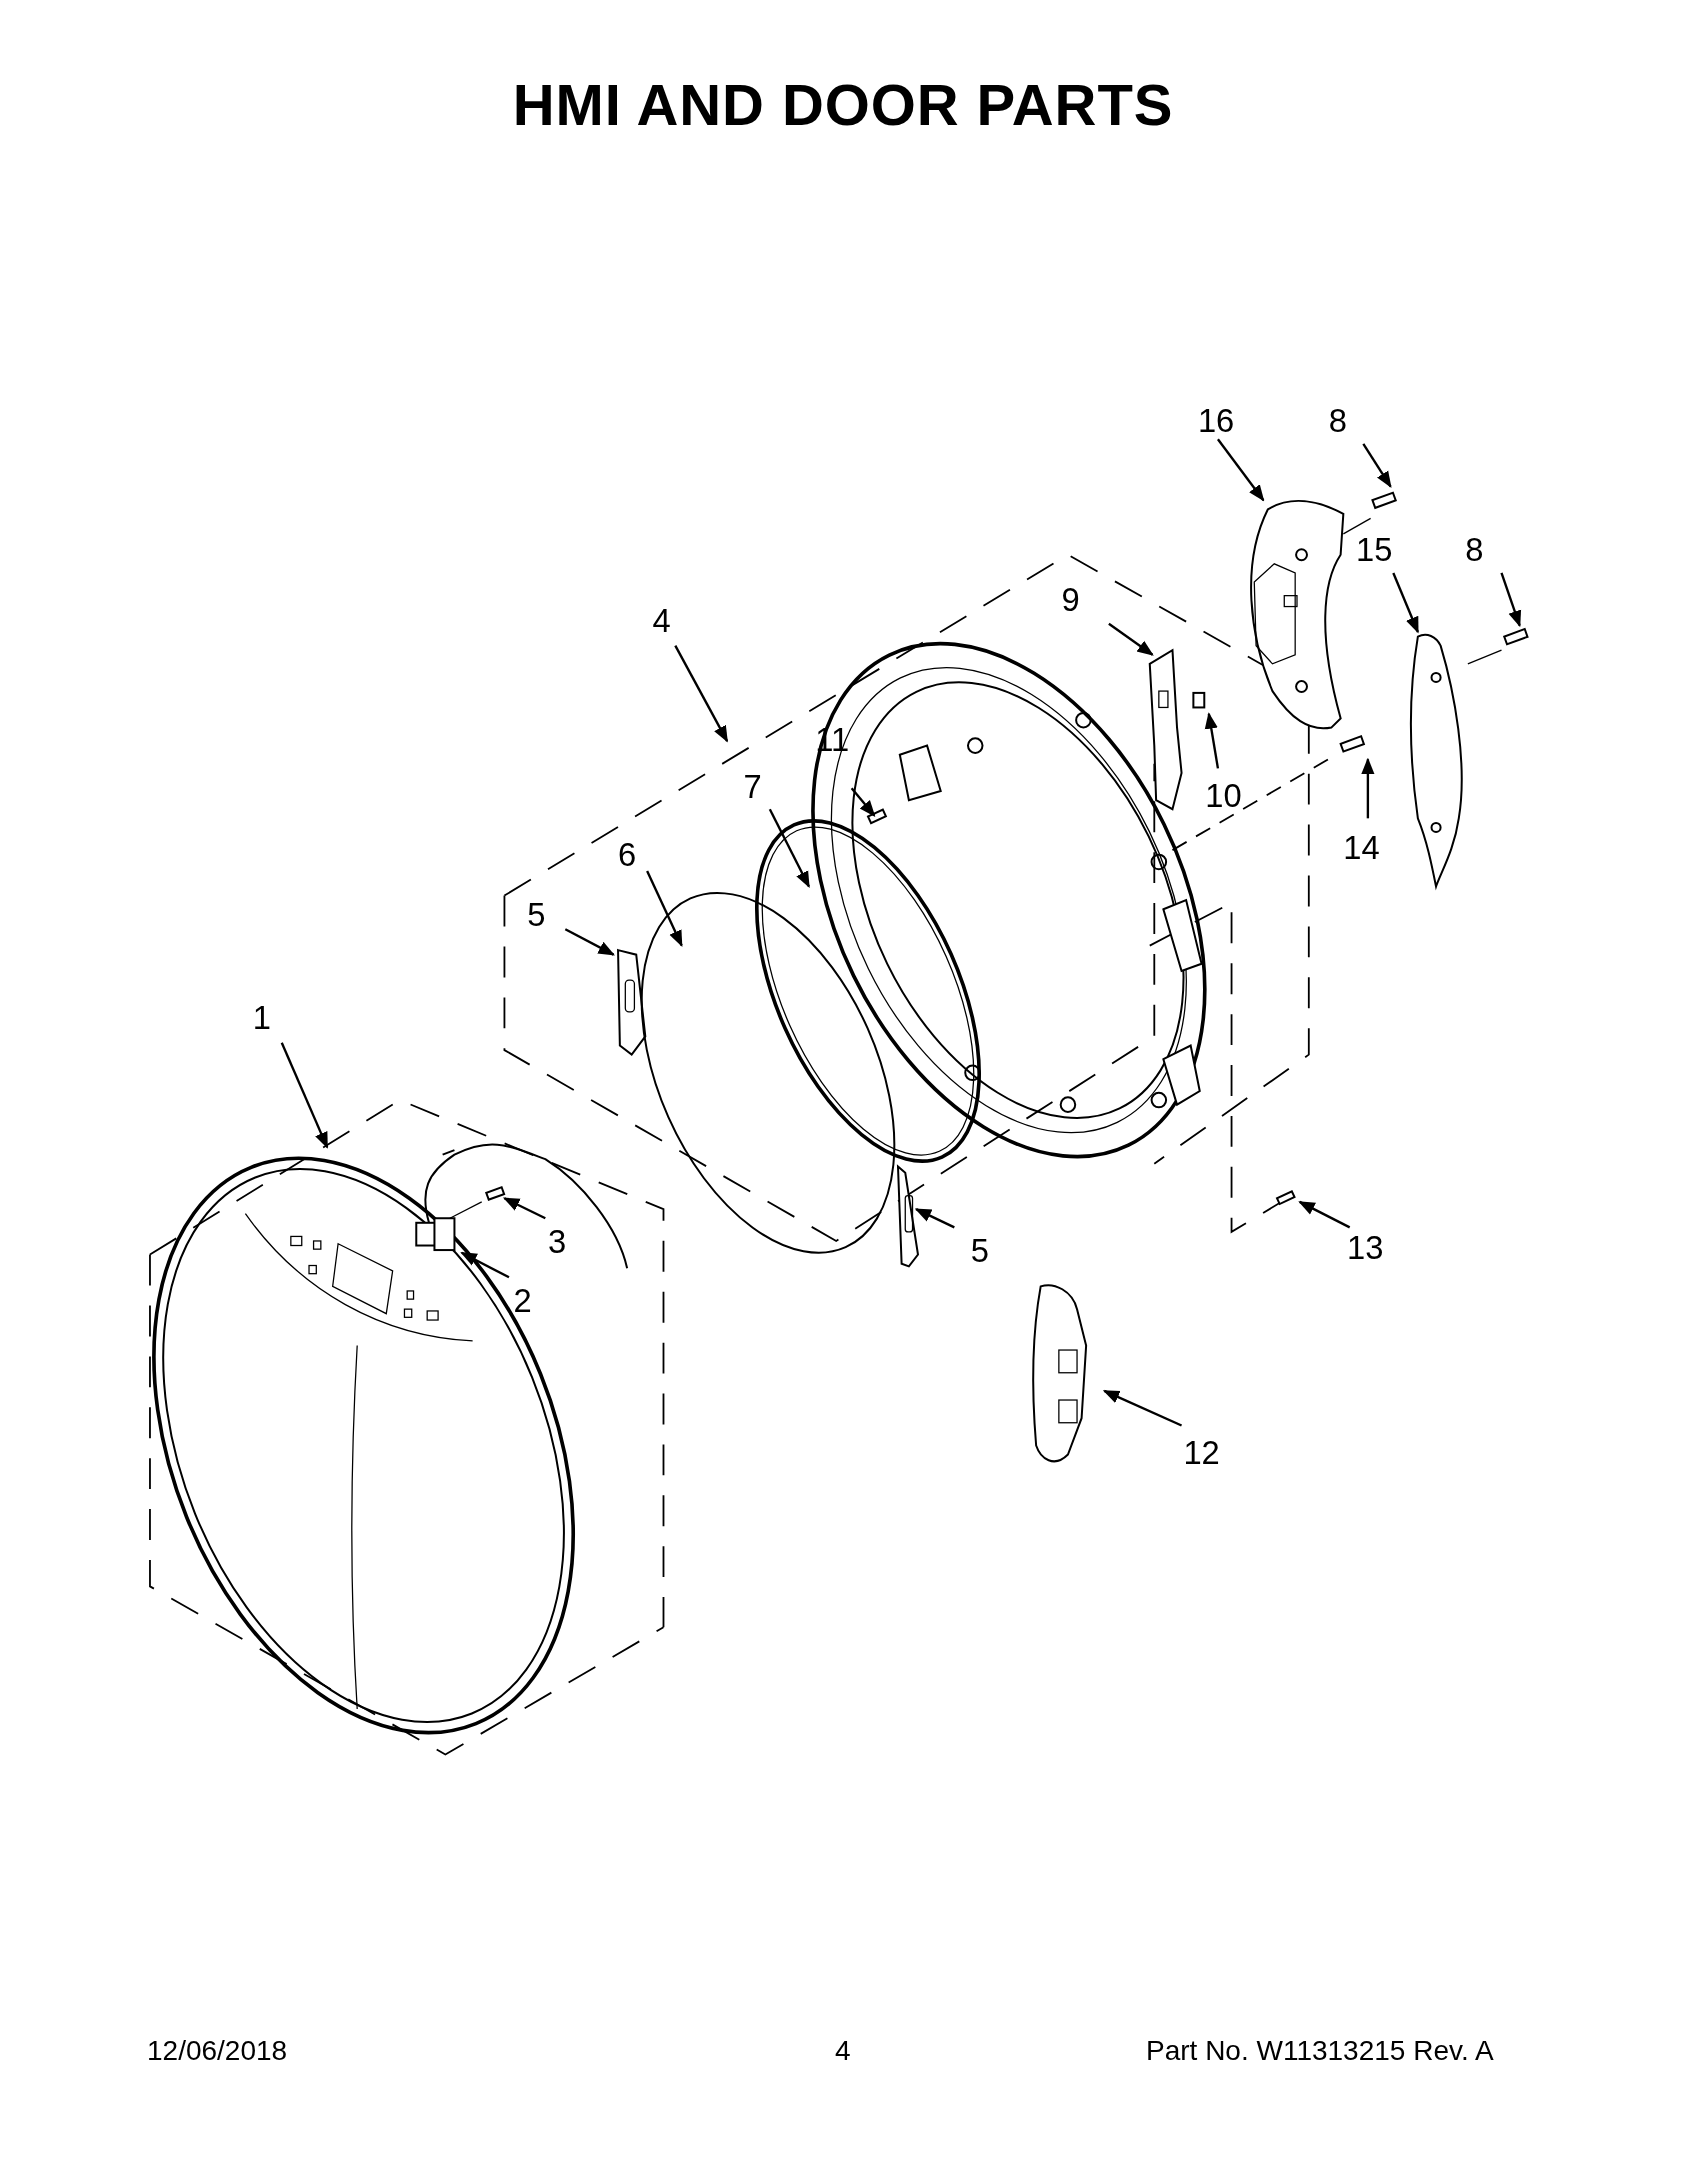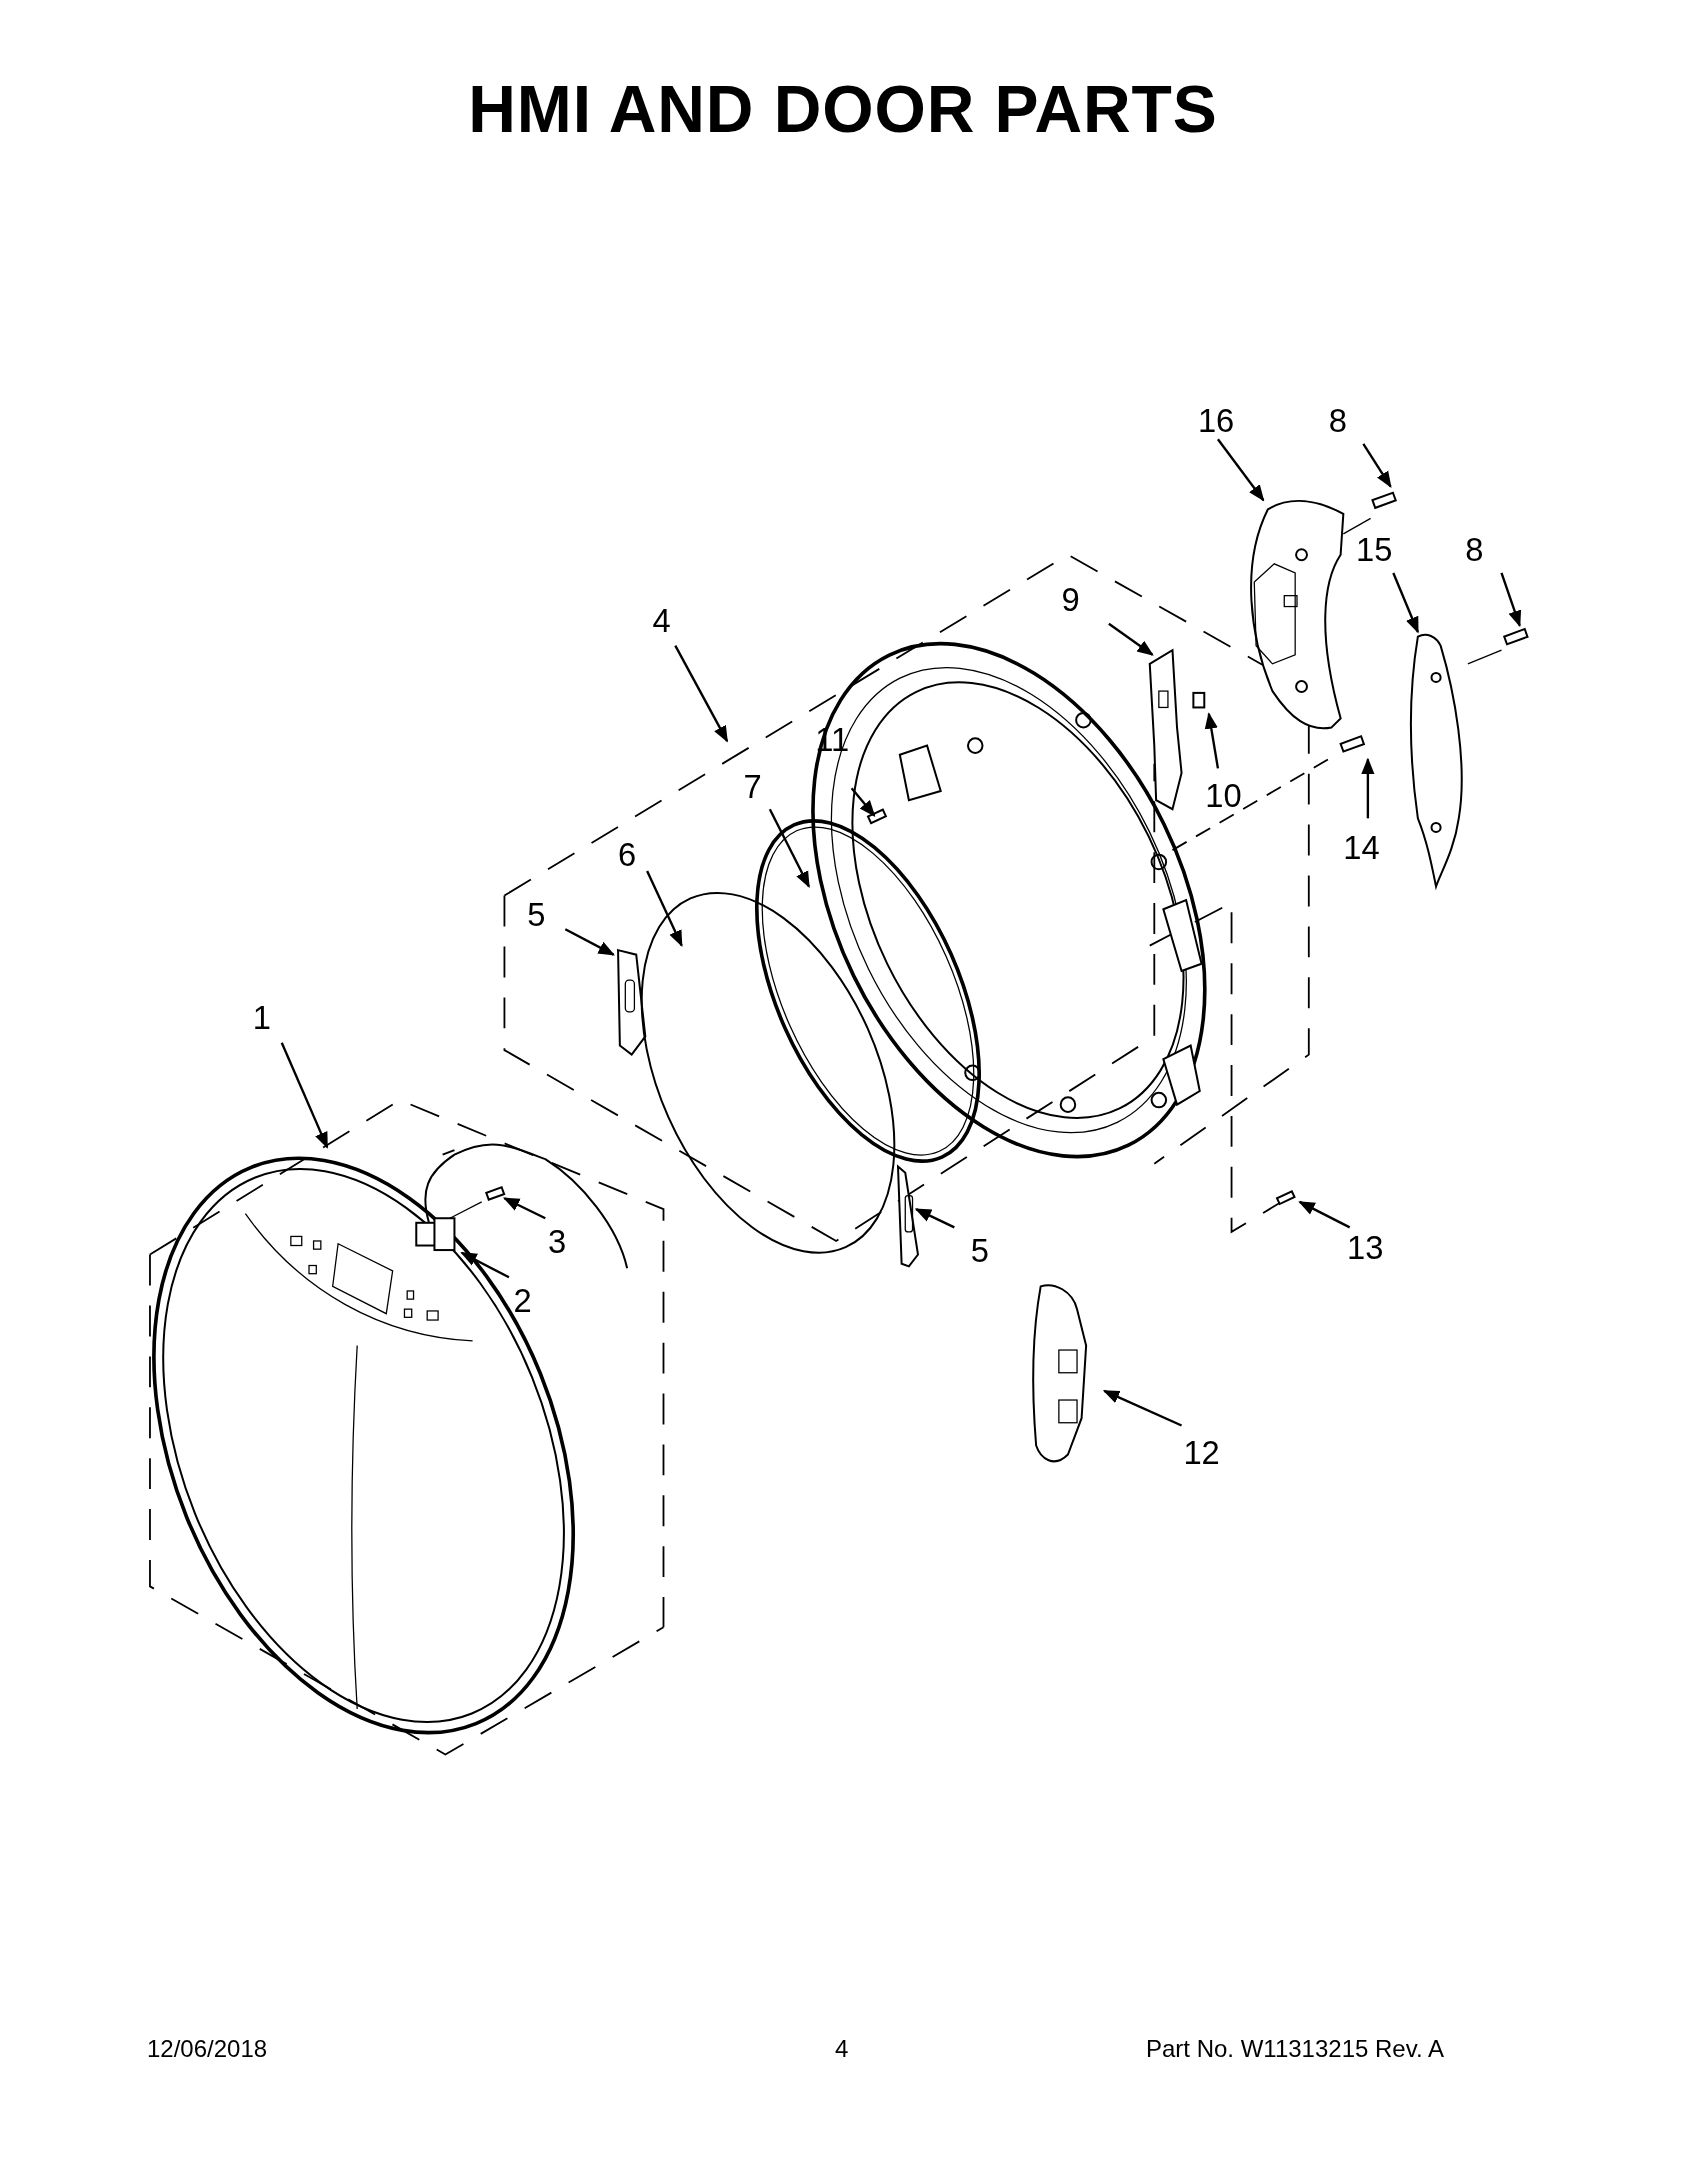--- a/index.html
+++ b/index.html
@@ -1,20 +1,20 @@
 <!DOCTYPE html>
 <html style="font-size:14.5px"><head>
   <meta charset="utf-8">
   <style>
     html, body { margin: 0; padding: 0; background: #ffffff; }
     body { width: 1686px; height: 2182px; position: relative; overflow: hidden; font-family: "Liberation Sans", sans-serif; color: #000; }
-    .title { position: absolute; left: 0; right: 0; top: 71px; text-align: center; font-family: "Liberation Sans", sans-serif; font-weight: bold; font-size: 66px; letter-spacing: 0.9px; }
+    .title { position: absolute; left: 0; right: 0; top: 71px; text-align: center; font-family: "Liberation Sans", sans-serif; font-weight: bold; font-size: 58px; letter-spacing: 0.9px; }
     svg.diagram { position: absolute; left: 0; top: 0; width: 1686px; height: 2182px; }
     .callout { font-family: "Liberation Sans", sans-serif; font-size: 36px; fill: #000; }
-    .footer { position: absolute; top: 2035px; font-family: "Liberation Sans", sans-serif; font-size: 24px; }
+    .footer { position: absolute; top: 2035px; font-family: "Liberation Sans", sans-serif; font-size: 28px; }
     .footer-date { left: 147px; }
     .footer-page { left: 835px; }
     .footer-part { left: 1146px; }
     .dash { fill: none; stroke: #000; stroke-width: 2; stroke-dasharray: 34 22; }
     .line { fill: none; stroke: #000; stroke-width: 2.2; }
     .thin { fill: none; stroke: #000; stroke-width: 1.4; }
     .thick { fill: none; stroke: #000; stroke-width: 4; }
     .part { fill: #fff; stroke: #000; stroke-width: 2.2; }
     .arrow { stroke: #000; stroke-width: 2.6; fill: none; }
   </style>

